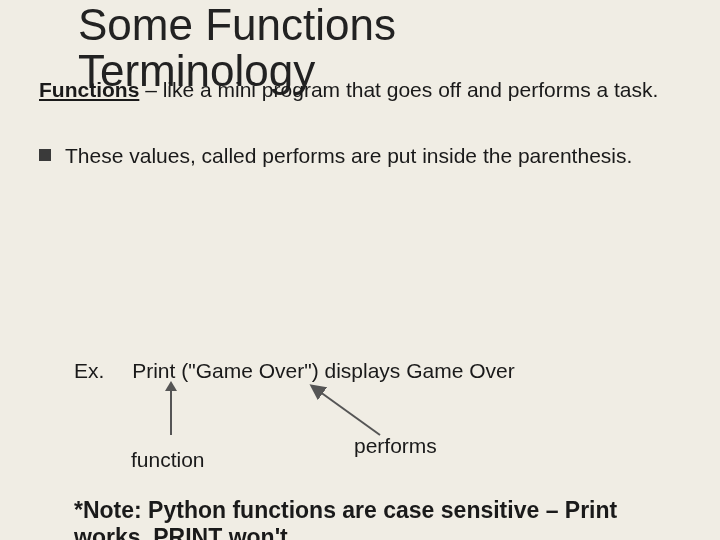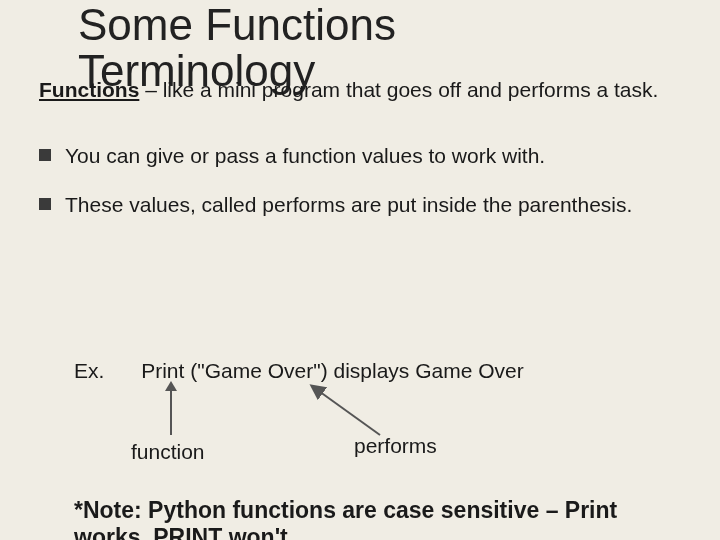--- a/index.html
+++ b/index.html
@@ -41,27 +41,27 @@
     width:12px;height:12px;
     background:#3a3a3a;
     flex:0 0 12px;
     margin-top:7px;margin-right:14px;
   }
   .example{
     position:absolute;
     left:74px;top:359px;
     font-size:21px;
   }
-  .ex-lbl{display:inline-block;margin-right:31px}
+  .ex-lbl{display:inline-block;margin-right:22px}
   .labels{
     position:absolute;
     left:0;top:440px;width:720px;height:50px;
     font-size:21px;
   }
-  .fn-lbl{position:absolute;left:131px;top:0}
+  .fn-lbl{position:absolute;left:131px;top:8px}
   .arg-lbl{position:absolute;left:354px;top:-6px}
   .note{
     position:absolute;
     left:74px;top:497px;
     width:620px;
     font-size:23px;
     font-weight:700;
   }
   
   .arrow{position:absolute;width:0;height:0}
@@ -78,24 +78,20 @@
 </head>
 <body>
 
 <div class="title">Some Functions Terminology</div>
 
 <div class="intro">
   <span class="term">Functions</span><span> – like a mini program that goes off and performs a task.</span>
 </div>
 
 <div class="bullets">
-  <div class="bullet">
-    <div class="sq"></div>
-    <div>You can give or pass a function values to work with.</div>
-  </div>
   <div class="bullet">
     <div class="sq"></div>
     <div>These values, called performs are put inside the parenthesis.</div>
   </div>
 </div>
 
 <div class="example">
   <span class="ex-lbl">Ex.</span>
   <span>Print ("Game Over")  displays Game Over</span>
 </div>

